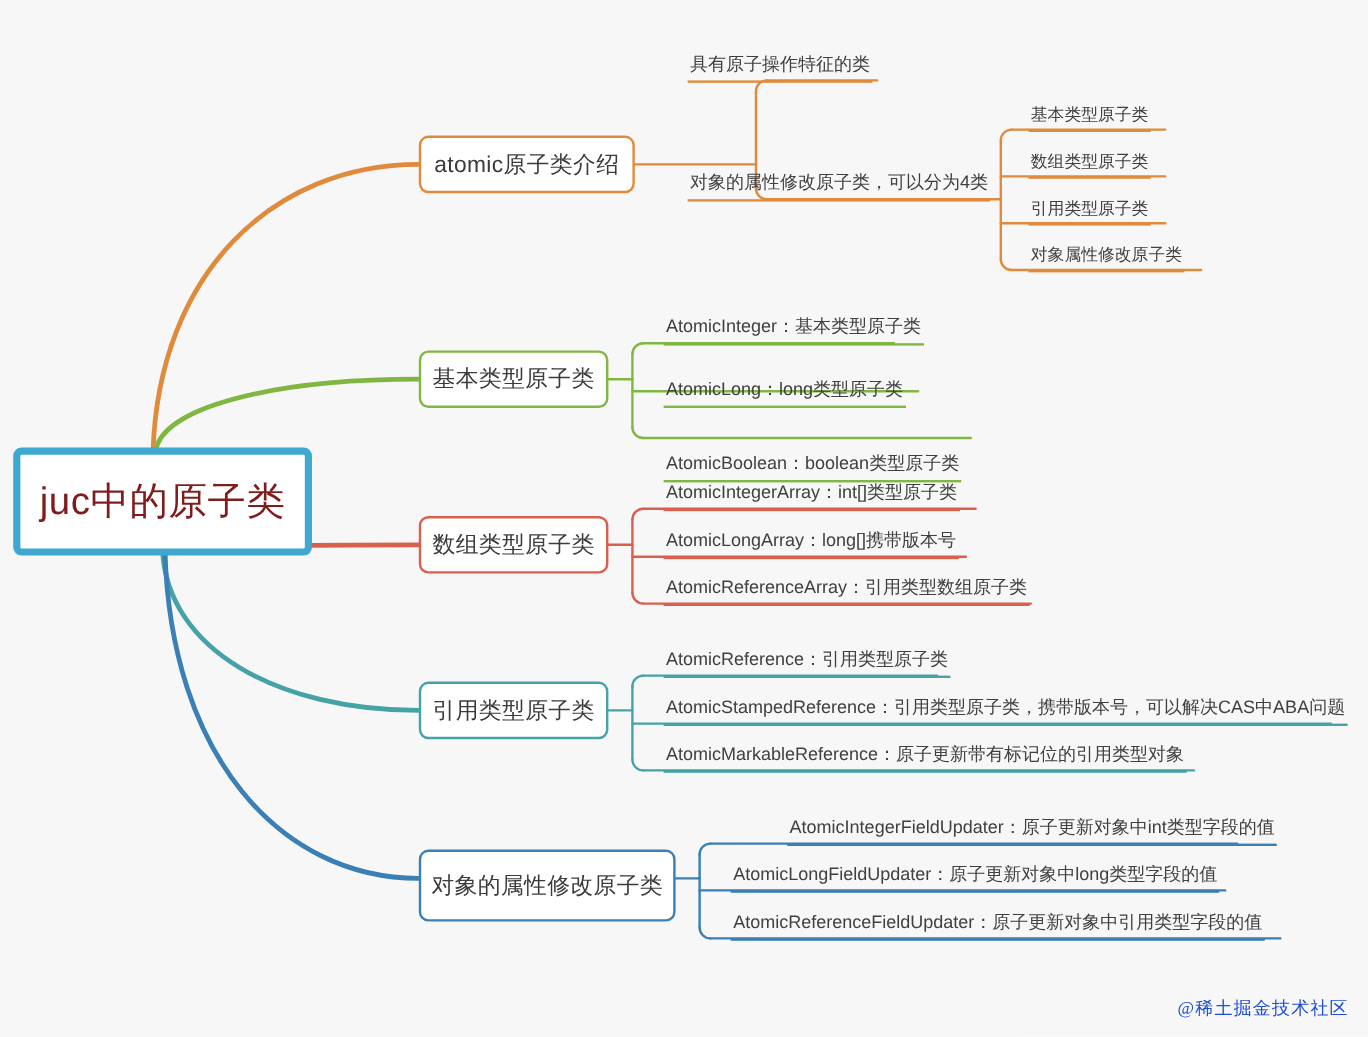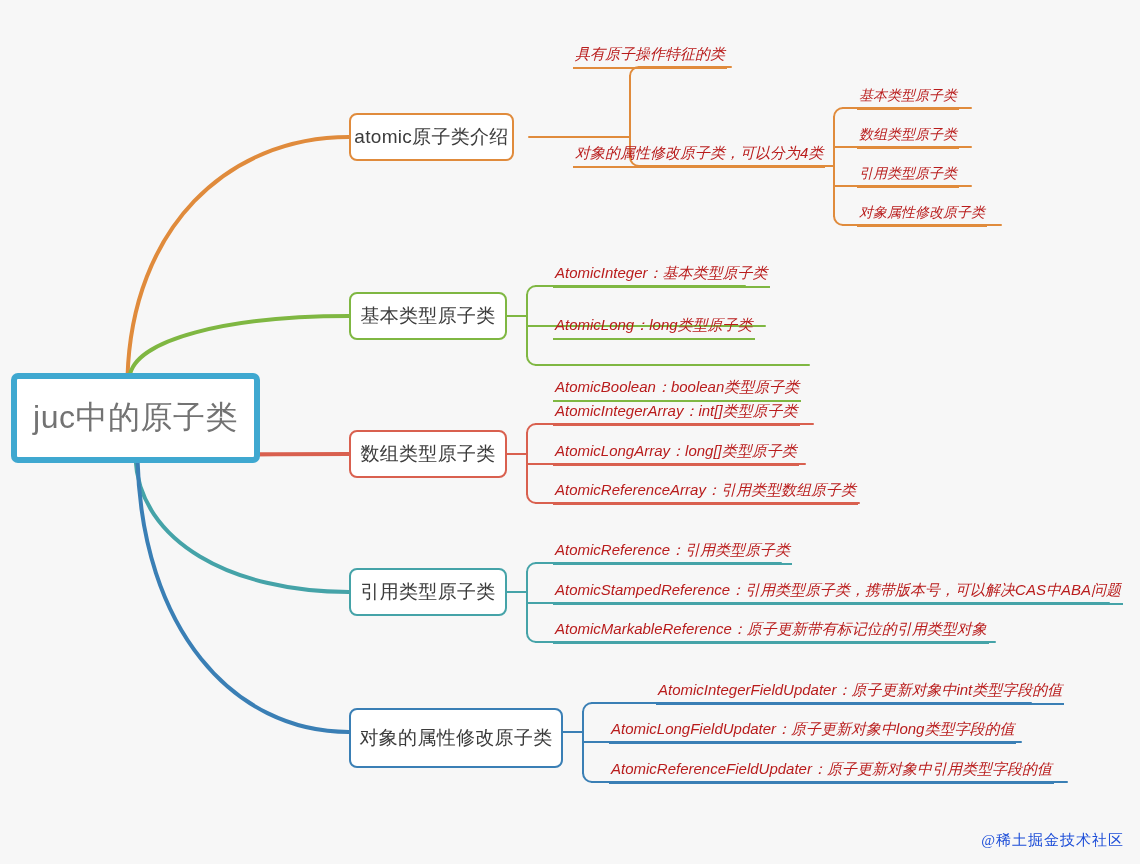--- a/index.html
+++ b/index.html
@@ -28,21 +28,21 @@
   
   .root-node {
     position: absolute;
     box-sizing: border-box;
     background: #ffffff;
     border: 6px solid #3fa8d0;
     border-radius: 7px;
     display: flex;
     align-items: center;
     justify-content: center;
-    color: #737373;
+    color: #7f1d1d;
     letter-spacing: 0.5px;
     z-index: 5;
   }
 
   
   .branch-node {
     position: absolute;
     box-sizing: border-box;
     background: #ffffff;
     border: 2px solid #888;
@@ -52,27 +52,26 @@
     justify-content: center;
     color: #3b3b3b;
     letter-spacing: 0.3px;
     z-index: 4;
   }
 
   
   .leaf {
     position: absolute;
     box-sizing: border-box;
-    color: #b91c1c;
+    color: #404040;
     white-space: nowrap;
     padding: 0 2px 3px 2px;
     border-bottom: 2px solid #999;
     z-index: 3;
     line-height: 1.25;
-    font-style: italic;
   }
 
   
   .watermark {
     position: absolute;
     right: 16px;
     bottom: 14px;
     color: #1d4ed8;
     font-size: 15px;
     letter-spacing: 1px;
@@ -133,40 +132,40 @@
       <path d="M 592 703 L 1031 703" stroke="#3a7fb5" stroke-width="2" fill="none" stroke-linecap="round" stroke-linejoin="round"></path>
       <path d="M 583 742 L 1021 742" stroke="#3a7fb5" stroke-width="2" fill="none" stroke-linecap="round" stroke-linejoin="round"></path>
       <path d="M 592 782 L 1067 782" stroke="#3a7fb5" stroke-width="2" fill="none" stroke-linecap="round" stroke-linejoin="round"></path>
     </svg>
 
   <div class="root-node" id="root-node" style="left: 11px; top: 373px; width: 249px; height: 90px; border-color: rgb(63, 168, 208); font-size: 32px;">
     <span>juc中的原子类</span>
   </div>
 
   <div id="nodes-layer">
-      <div class="branch-node" style="left: 349px; top: 113px; width: 165px; height: 48px; border-color: rgb(224, 139, 60); font-size: 19px;">
+      <div class="branch-node" style="left: 349px; top: 113px; width: 180px; height: 48px; border-color: rgb(224, 139, 60); font-size: 19px;">
         <span>atomic原子类介绍</span>
       </div>
       <div class="leaf" style="left: 573px; top: 45px; font-size: 15px; border-bottom-color: rgb(224, 139, 60);">具有原子操作特征的类</div>
       <div class="leaf" style="left: 573px; top: 144px; font-size: 15px; border-bottom-color: rgb(224, 139, 60);">对象的属性修改原子类，可以分为4类</div>
       <div class="leaf" style="left: 857px; top: 87px; font-size: 14px; border-bottom-color: rgb(224, 139, 60);">基本类型原子类</div>
       <div class="leaf" style="left: 857px; top: 126px; font-size: 14px; border-bottom-color: rgb(224, 139, 60);">数组类型原子类</div>
       <div class="leaf" style="left: 857px; top: 165px; font-size: 14px; border-bottom-color: rgb(224, 139, 60);">引用类型原子类</div>
       <div class="leaf" style="left: 857px; top: 204px; font-size: 14px; border-bottom-color: rgb(224, 139, 60);">对象属性修改原子类</div>
       <div class="branch-node" style="left: 349px; top: 292px; width: 158px; height: 48px; border-color: rgb(127, 183, 66); font-size: 19px;">
         <span>基本类型原子类</span>
       </div>
       <div class="leaf" style="left: 553px; top: 264px; font-size: 15px; border-bottom-color: rgb(127, 183, 66);">AtomicInteger：基本类型原子类</div>
       <div class="leaf" style="left: 553px; top: 316px; font-size: 15px; border-bottom-color: rgb(127, 183, 66);">AtomicLong：long类型原子类</div>
       <div class="leaf" style="left: 553px; top: 343px; font-size: 15px; border-bottom-color: rgb(127, 183, 66); margin-top: 35px;">AtomicBoolean：boolean类型原子类</div>
       <div class="branch-node" style="left: 349px; top: 430px; width: 158px; height: 48px; border-color: rgb(217, 96, 79); font-size: 19px;">
         <span>数组类型原子类</span>
       </div>
       <div class="leaf" style="left: 553px; top: 402px; font-size: 15px; border-bottom-color: rgb(217, 96, 79); text-align: center;">AtomicIntegerArray：int[]类型原子类</div>
-      <div class="leaf" style="left: 553px; top: 442px; font-size: 15px; border-bottom-color: rgb(217, 96, 79);">AtomicLongArray：long[]类型原子类</div>
+      <div class="leaf" style="left: 553px; top: 442px; font-size: 15px; border-bottom-color: rgb(217, 96, 79);">AtomicLongArray：long[]携带版本号</div>
       <div class="leaf" style="left: 553px; top: 481px; font-size: 15px; border-bottom-color: rgb(217, 96, 79);">AtomicReferenceArray：引用类型数组原子类</div>
       <div class="branch-node" style="left: 349px; top: 568px; width: 158px; height: 48px; border-color: rgb(69, 163, 168); font-size: 19px;">
         <span>引用类型原子类</span>
       </div>
       <div class="leaf" style="left: 553px; top: 541px; font-size: 15px; border-bottom-color: rgb(69, 163, 168);">AtomicReference：引用类型原子类</div>
       <div class="leaf" style="left: 553px; top: 581px; font-size: 15px; border-bottom-color: rgb(69, 163, 168);">AtomicStampedReference：引用类型原子类，携带版本号，可以解决CAS中ABA问题</div>
       <div class="leaf" style="left: 553px; top: 620px; font-size: 15px; border-bottom-color: rgb(69, 163, 168);">AtomicMarkableReference：原子更新带有标记位的引用类型对象</div>
       <div class="branch-node" style="left: 349px; top: 708px; width: 214px; height: 60px; border-color: rgb(58, 127, 181); font-size: 19px;">
         <span>对象的属性修改原子类</span>
       </div>

